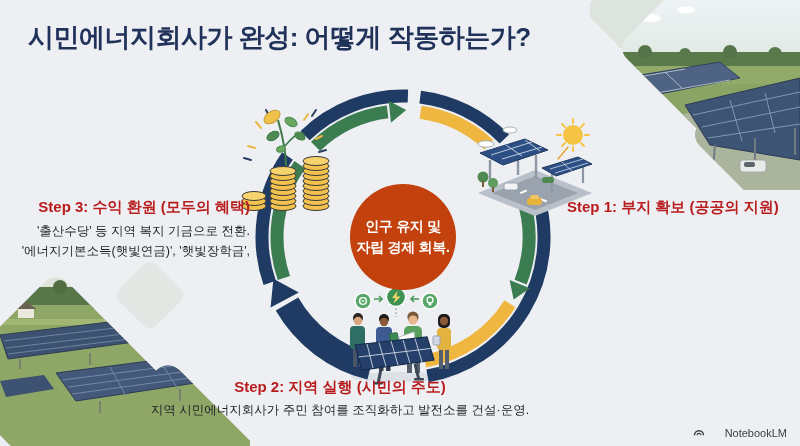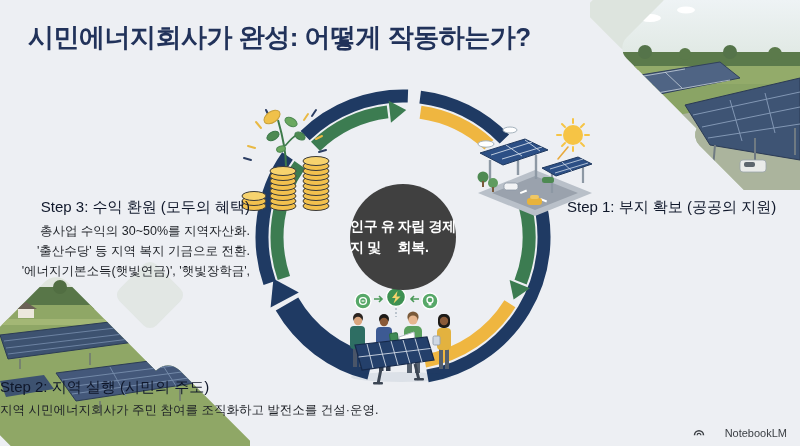--- a/index.html
+++ b/index.html
@@ -1,27 +1,27 @@
 <!DOCTYPE html>
 <html><head>
 <meta charset="utf-8">
 <style>
   html,body{margin:0;padding:0;background:#ffffff;font-family:"Liberation Sans","DejaVu Sans",sans-serif;}
   #stage{position:relative;width:800px;height:446px;background:#edeff3;overflow:hidden;margin:0 auto;}
   .abs{position:absolute;}
   #main-title{left:28px;top:20px;font-size:26px;font-weight:800;color:#21325a;letter-spacing:-0.5px;z-index:6;}
   .step-block{z-index:6;}
-  .step-title{font-size:15px;font-weight:400;color:#0f172a;margin-bottom:4px;}
+  .step-title{font-size:15px;font-weight:700;color:#b91c1c;margin-bottom:4px;}
   .step-line{font-size:12.5px;color:#1d2026;line-height:1.6;}
   #step3-block{left:10px;top:198px;width:240px;text-align:right;}
   #step1-block{left:567px;top:198px;width:225px;text-align:left;}
-  #step2-block{left:0;top:378px;width:648px;}
+  #step2-block{left:16px;top:378px;width:648px;text-align:center;}
   #step2-block .step-title{margin-bottom:3px;}
-  #center-disc{left:350px;top:184px;width:106px;height:106px;border-radius:50%;background:#404040;
-    display:flex;flex-direction:row;align-items:center;justify-content:center;z-index:5;}
+  #center-disc{left:350px;top:184px;width:106px;height:106px;border-radius:50%;background:#c2410c;
+    display:flex;flex-direction:column;align-items:center;justify-content:center;z-index:5;}
   #center-disc div{color:#ffffff;font-size:14px;font-weight:700;line-height:1.5;letter-spacing:-0.3px;}
   #ring-svg{left:0;top:0;z-index:2;}
   .illus{z-index:4;}
   .corner{z-index:1;}
   #watermark{right:13px;bottom:7px;display:flex;align-items:center;gap:20px;z-index:7;}
   #watermark span{font-size:11px;color:#3b3f44;font-weight:500;}
 </style>
 </head>
 <body>
 
@@ -267,21 +267,20 @@
                M17.5,70 L89.5,61.5" stroke="#cfd8e4" stroke-width="0.9" fill="none"></path>
       <rect x="32" y="95" width="10" height="2.5" rx="1" fill="#3c4654"></rect>
       <rect x="73" y="91" width="10" height="2.5" rx="1" fill="#3c4654"></rect>
     </g>
   </svg>
 
   <div id="main-title" class="abs">시민에너지회사가 완성: 어떻게 작동하는가?</div>
 
   <div id="step3-block" class="abs step-block">
     <div class="step-title">Step 3: 수익 환원 (모두의 혜택)</div>
-    <div class="step-line">총사업 수익의 30~50%를 지역자산화.</div>
     <div class="step-line">'출산수당' 등 지역 복지 기금으로 전환.</div>
     <div class="step-line">'에너지기본소득(햇빛연금)', '햇빛장학금',</div>
   </div>
 
   <div id="step1-block" class="abs step-block">
     <div class="step-title">Step 1: 부지 확보 (공공의 지원)</div>
   </div>
 
   <div id="step2-block" class="abs step-block">
     <div class="step-title">Step 2: 지역 실행 (시민의 주도)</div>

